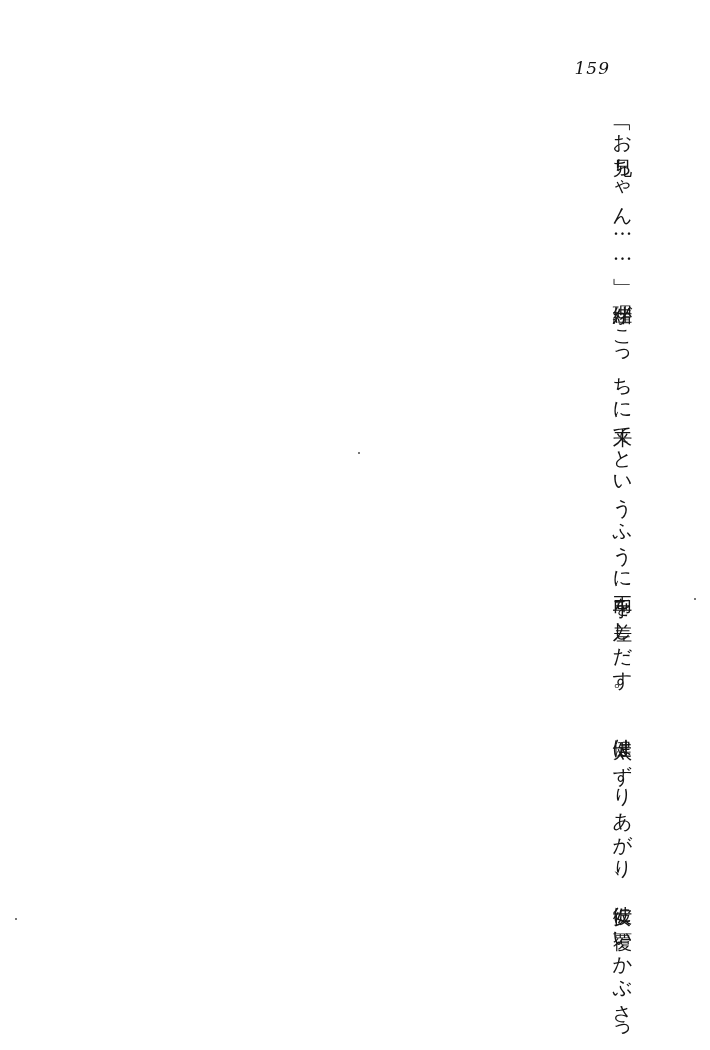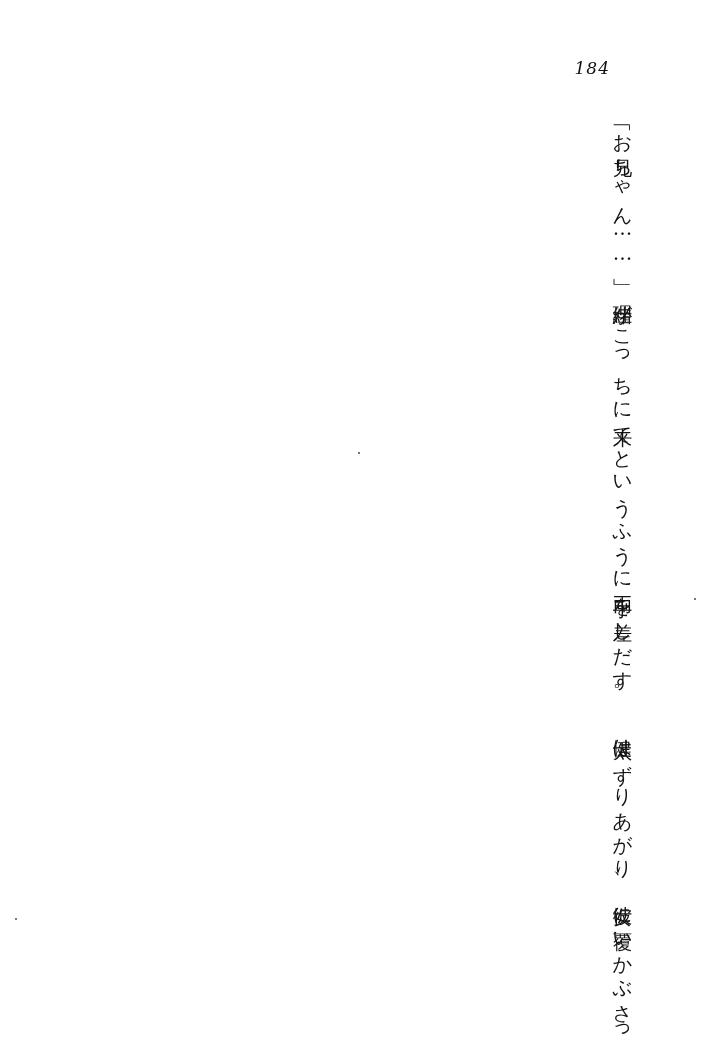--- a/index.html
+++ b/index.html
@@ -60,21 +60,21 @@
   }
   .speck.s1 { left: 358px; top: 452px; }
   .speck.s2 { left: 694px; top: 598px; }
   .speck.s3 { left: 15px;  top: 918px; }
 </style>
 </head>
 <body>
 
 <div class="page">
 
-  <div class="page-number">184</div>
+  <div class="page-number">159</div>
 
   <div class="text-body">
     <div class="line">「お兄ちゃん……」</div>
     <div class="line">　理緒がこっちに来てというふうに両手を差しだす。　健太はずりあがり、彼女に覆い</div>
     <div class="line">かぶさった。　甘えるようにしがみつく妹を抱きしめ、唇を交わす。</div>
 
   </div>
 
   <div class="speck s1"></div>
   <div class="speck s2"></div>

